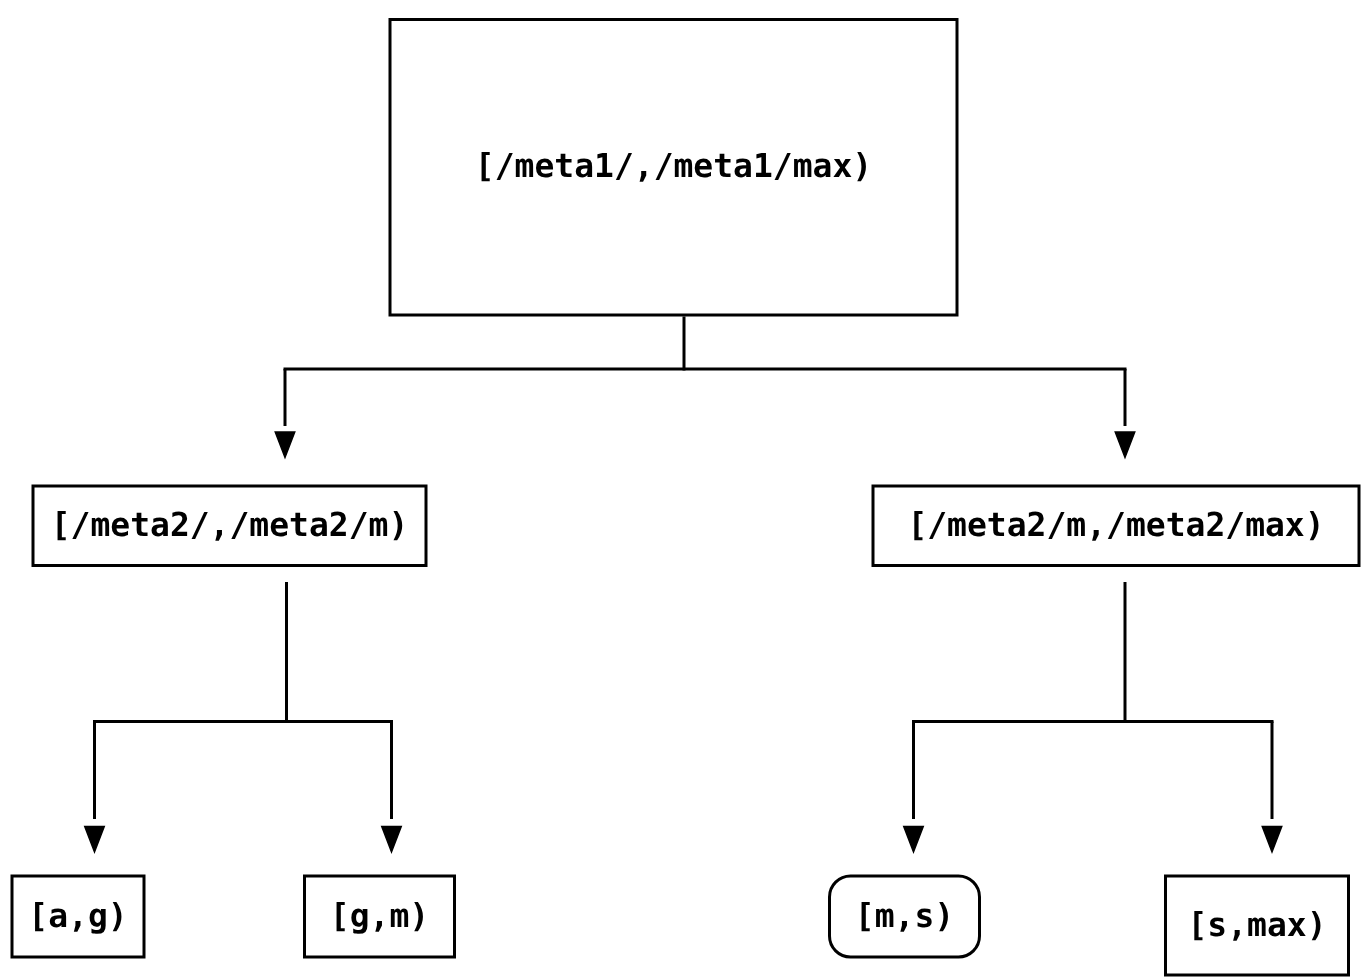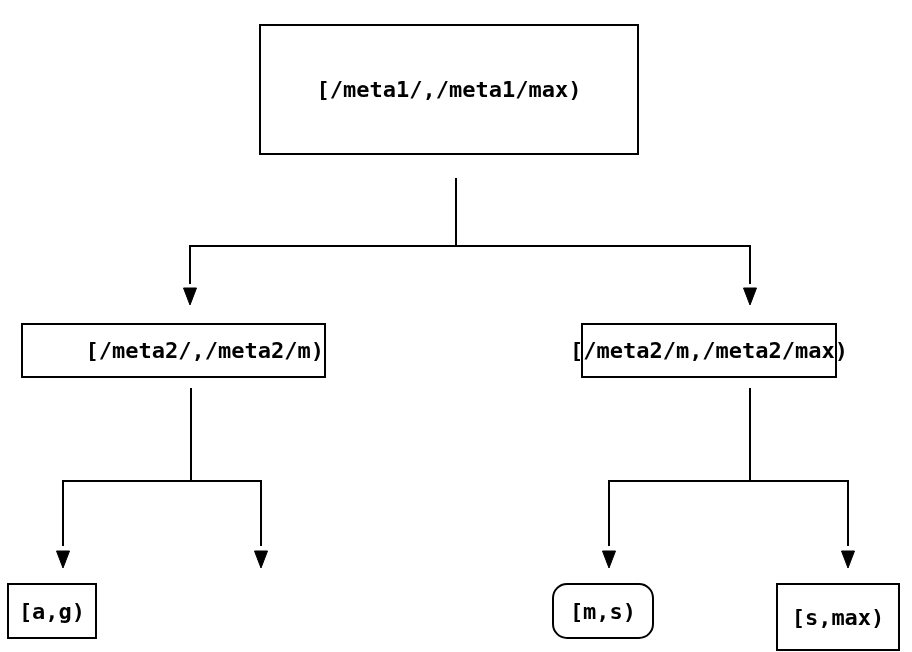--- a/index.html
+++ b/index.html
@@ -39,23 +39,23 @@
     background: #ffffff;
     color: #000000;
     display: flex;
     align-items: center;
     justify-content: center;
     font-size: 22px;
     font-weight: bold;
     white-space: nowrap;
     letter-spacing: 0;
   }
-  .node-root      { left: 259px; top: 24px;  width: 380px; height: 131px; align-items: center; }
-  .node-meta2-low { left: 21px;  top: 323px; width: 305px; height: 55px; justify-content: flex-end; }
-  .node-meta2-high{ left: 581px; top: 323px; width: 256px; height: 55px; }
+  .node-root      { left: 259px; top: 12px;  width: 380px; height: 199px; align-items: center; }
+  .node-meta2-low { left: 21px;  top: 323px; width: 264px; height: 55px; }
+  .node-meta2-high{ left: 581px; top: 323px; width: 326px; height: 55px; }
   .node-leaf-ag   { left: 7px;   top: 583px; width: 90px; height: 56px; }
   .node-leaf-gm   { left: 202px; top: 583px; width: 102px; height: 56px; }
   .node-leaf-ms   { left: 552px; top: 583px; width: 102px; height: 56px; border-radius: 15px; }
   .node-leaf-smax { left: 776px; top: 583px; width: 124px; height: 68px; text-align: center; }
 </style>
 </head>
 <body>
 
 <div class="canvas">
 
@@ -98,20 +98,23 @@
   </div>
 
   <div class="node node-meta2-high">
     <span>[/meta2/m,/meta2/max)</span>
   </div>
 
   <div class="node node-leaf-ag">
     <span>[a,g)</span>
   </div>
 
+  <div class="node node-leaf-gm">
+    <span>[g,m)</span>
+  </div>
 
   <div class="node node-leaf-ms">
     <span>[m,s)</span>
   </div>
 
   <div class="node node-leaf-smax">
     <span>[s,max)</span>
   </div>
 
 </div>

